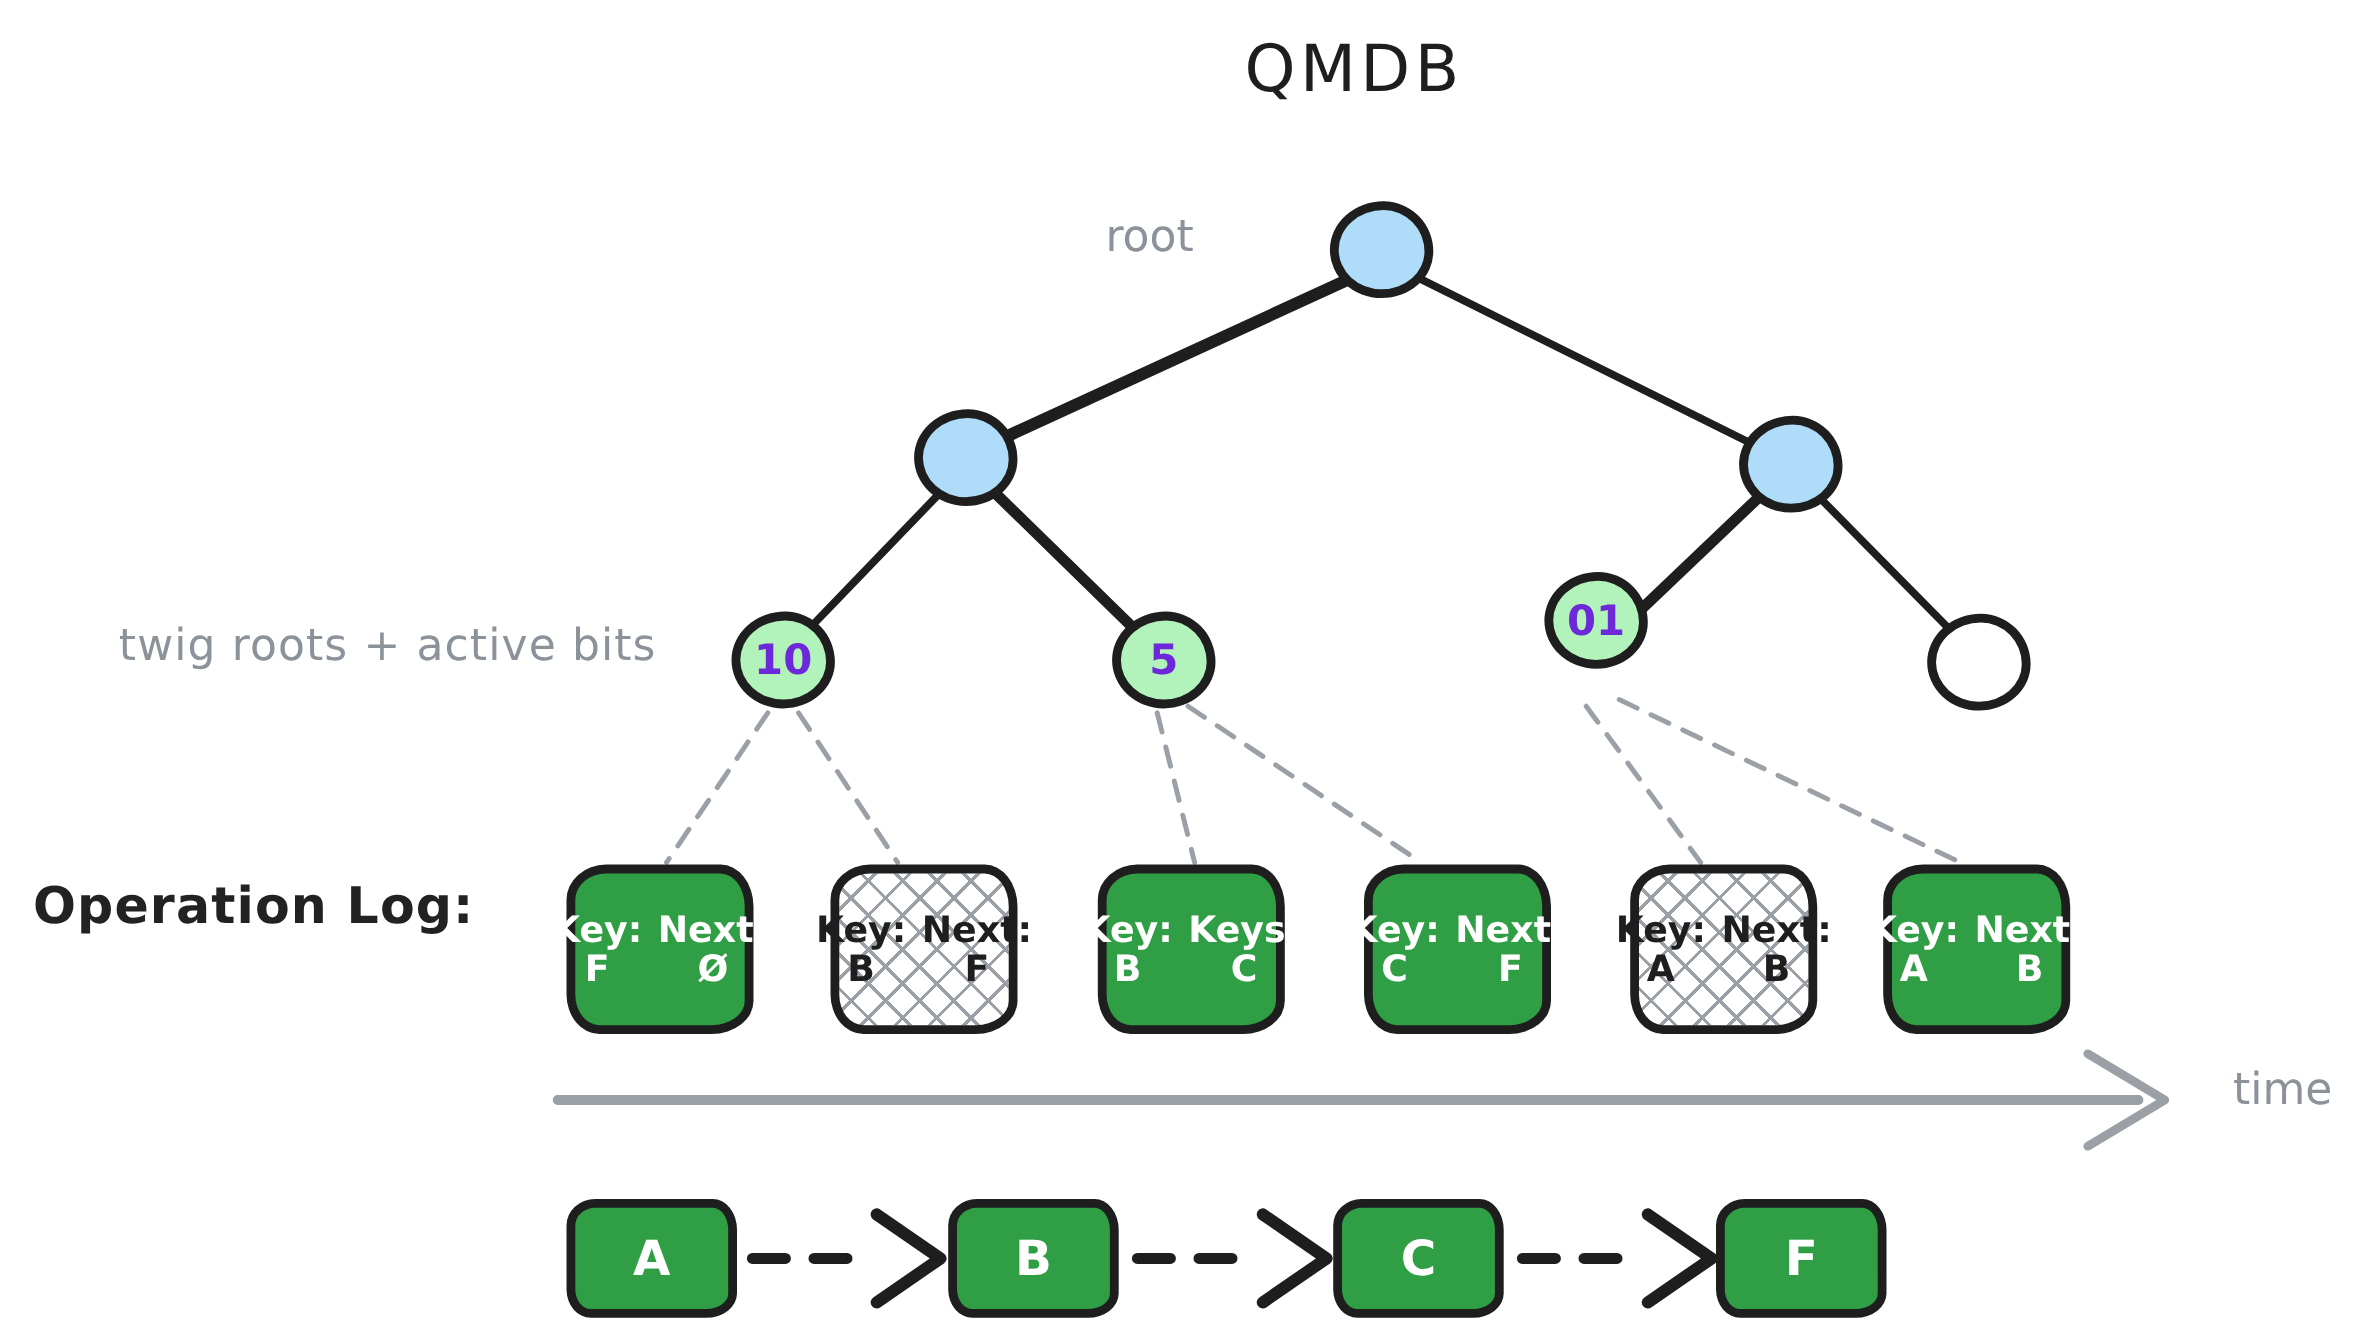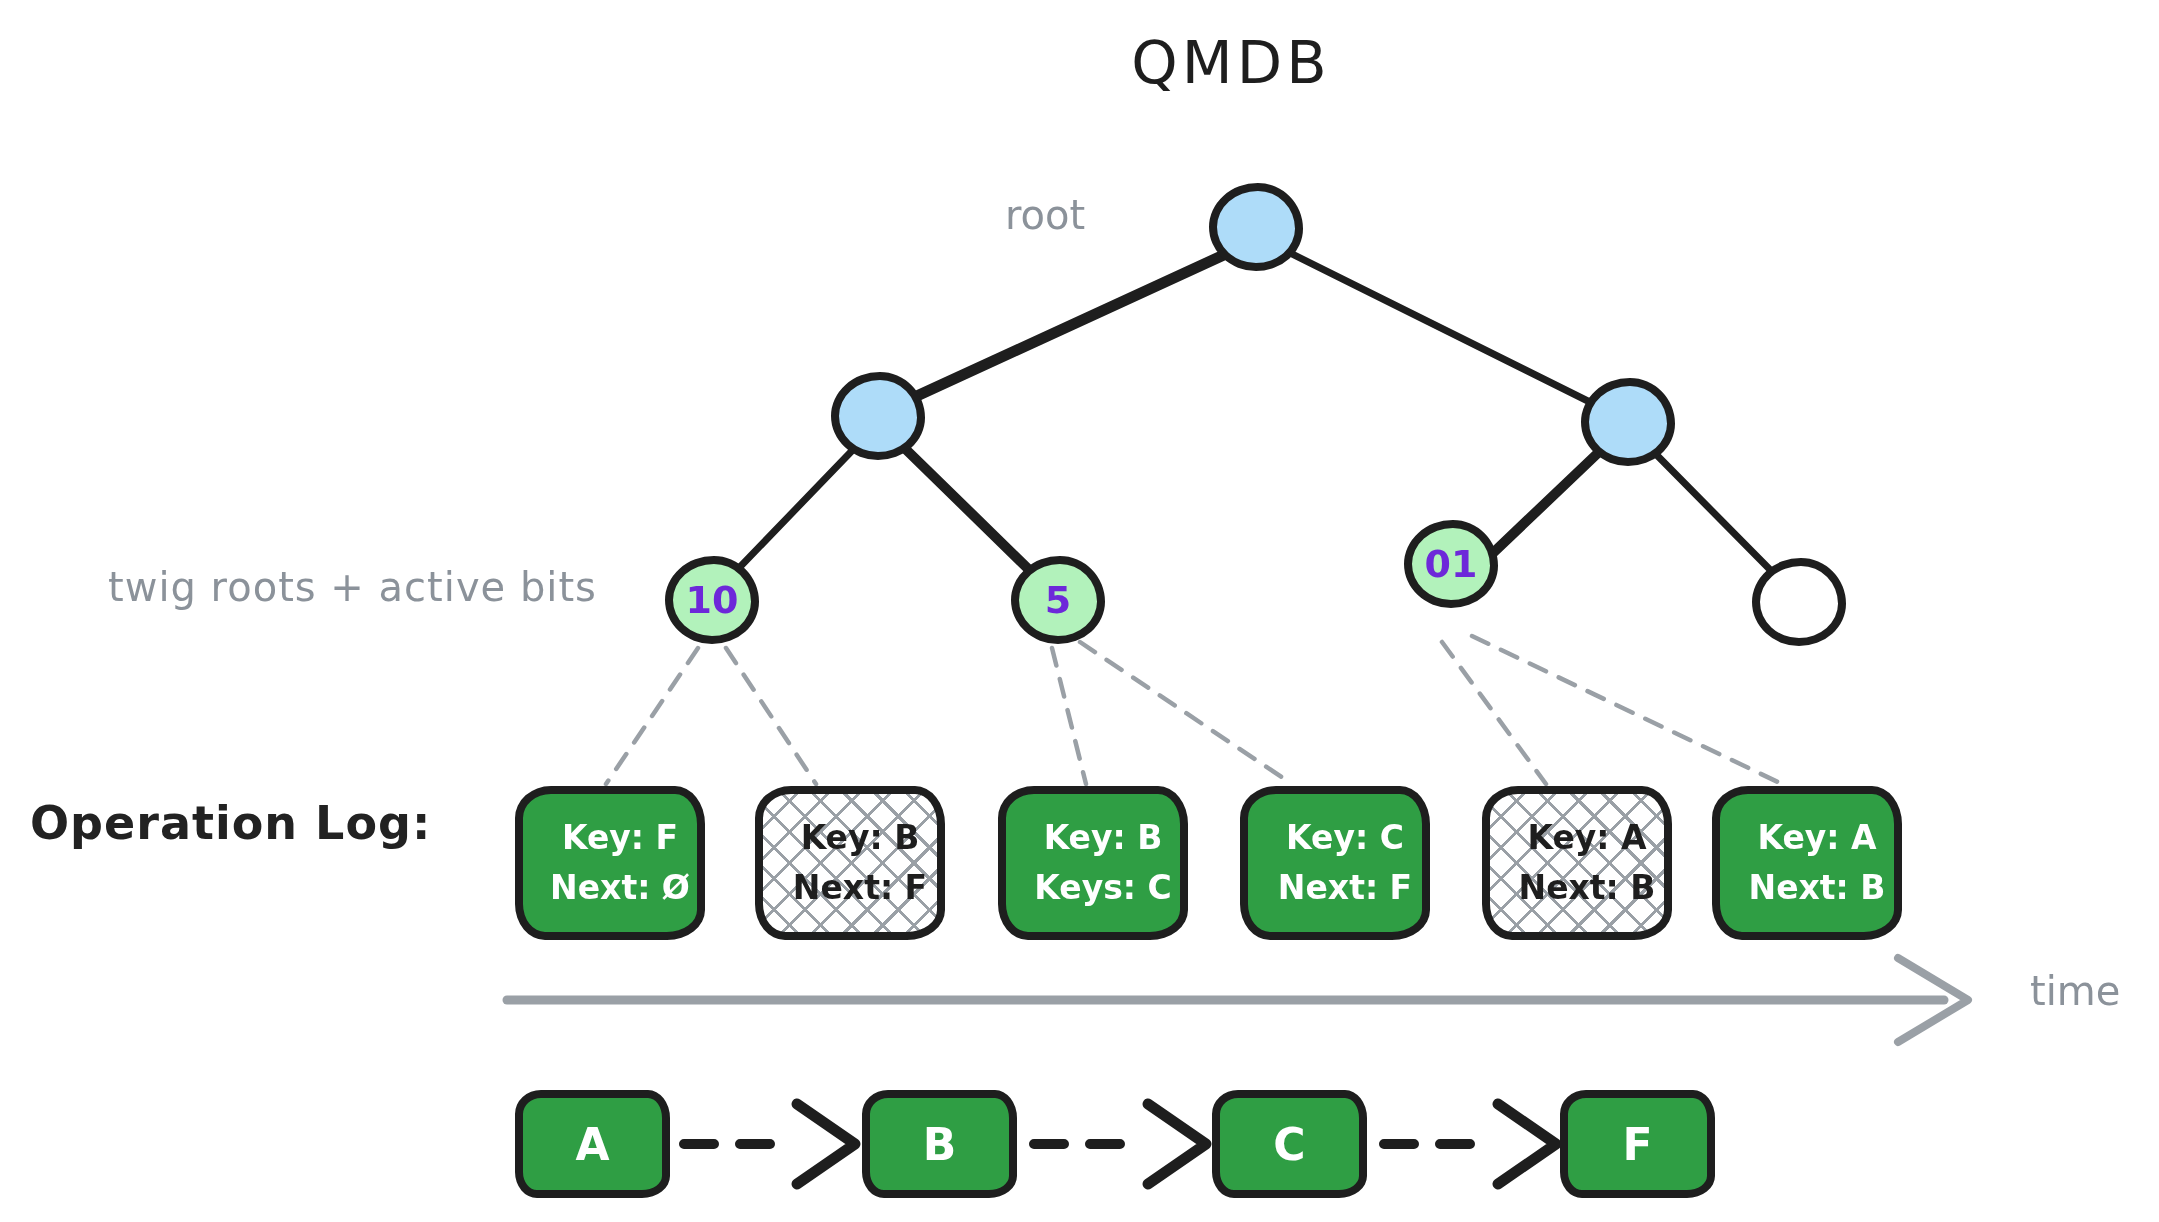--- a/index.html
+++ b/index.html
@@ -48,23 +48,23 @@
   }
   .node.blue{background:#aedcf9;}
   .node.green{background:#b2f2bb;}
   .node.white{background:#ffffff;}
 
   
   .opbox{
     position:absolute;top:786px;width:154px;height:138px;
     border:8px solid #1e1e1e;
     border-radius:36px 30px 38px 30px / 32px 38px 30px 36px;
-    display:flex;flex-direction:column;align-items:center;justify-content:center;
-    gap:14px;font-size:33px;font-weight:bold;text-align:right;
-    box-sizing:content-box;line-height:1.1;padding-left:20px;
+    display:flex;flex-direction:row;align-items:center;justify-content:center;
+    gap:14px;font-size:33px;font-weight:bold;text-align:center;
+    box-sizing:content-box;line-height:1.1;
   }
   .opbox.green{background:#2f9e44;color:#ffffff;}
   .opbox.hatched{
     color:#1e1e1e;
     background:
       repeating-linear-gradient(45deg,#9aa0a6 0 3px,transparent 3px 22px),
       repeating-linear-gradient(135deg,#9aa0a6 0 3px,transparent 3px 22px),
       #ffffff;
   }
 

